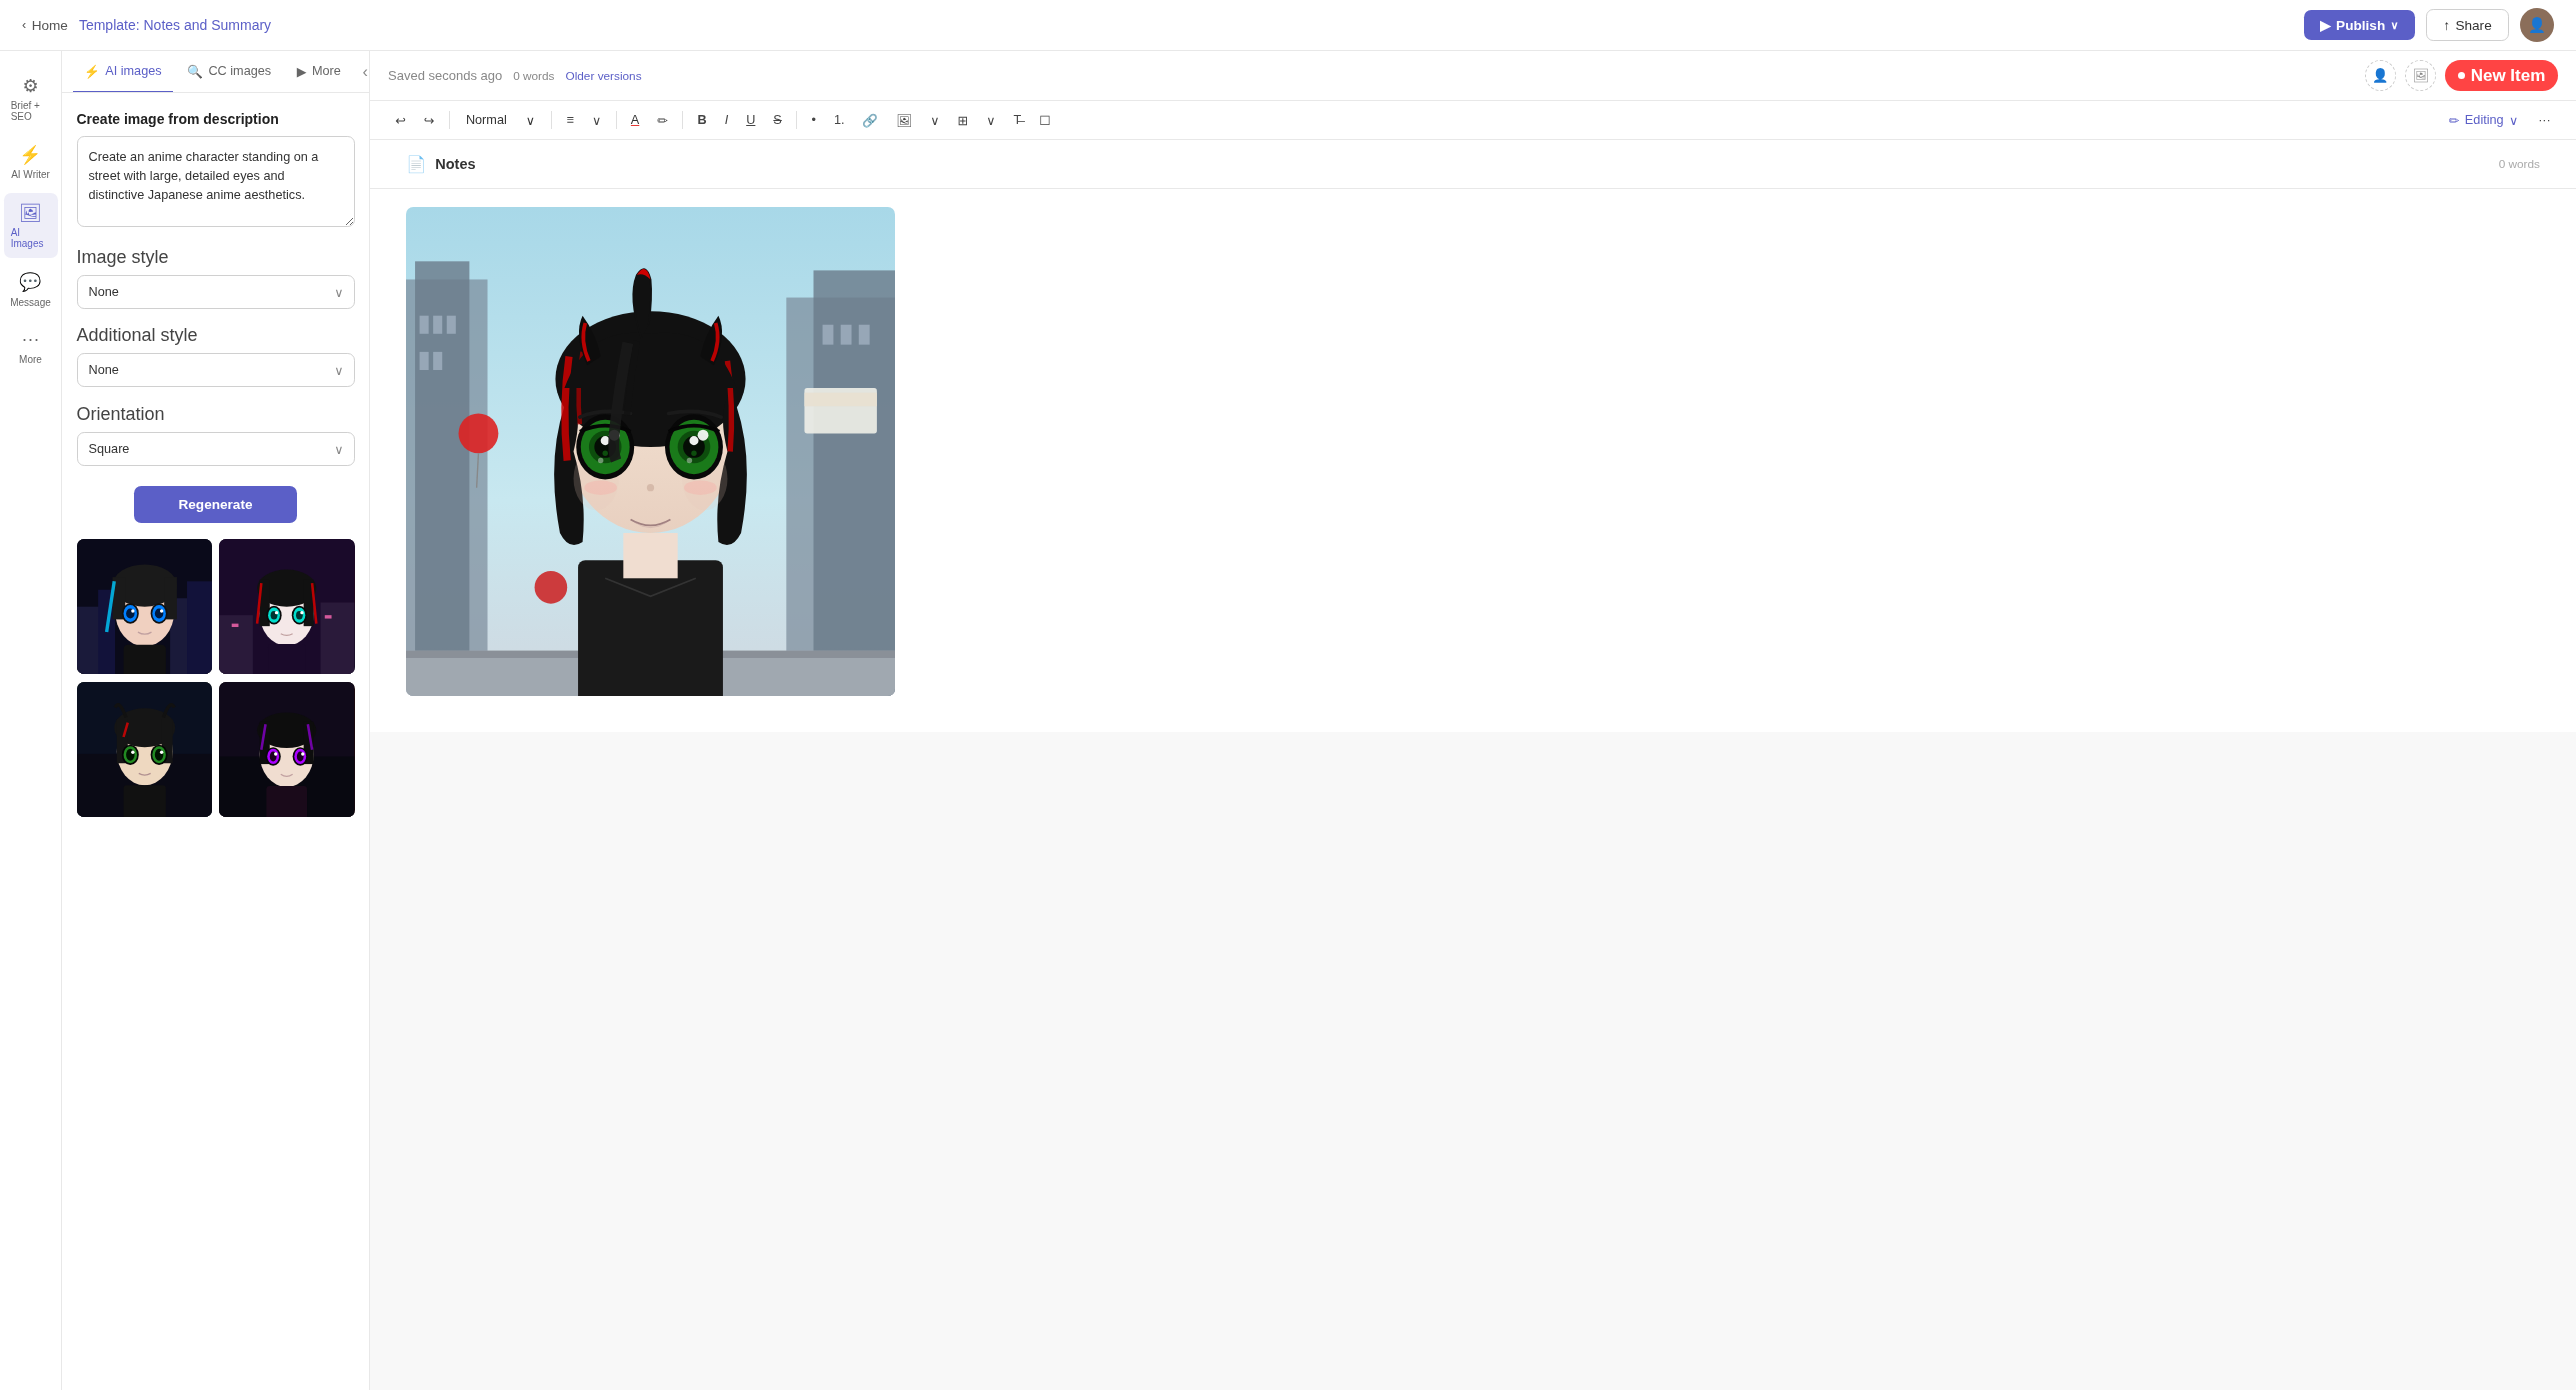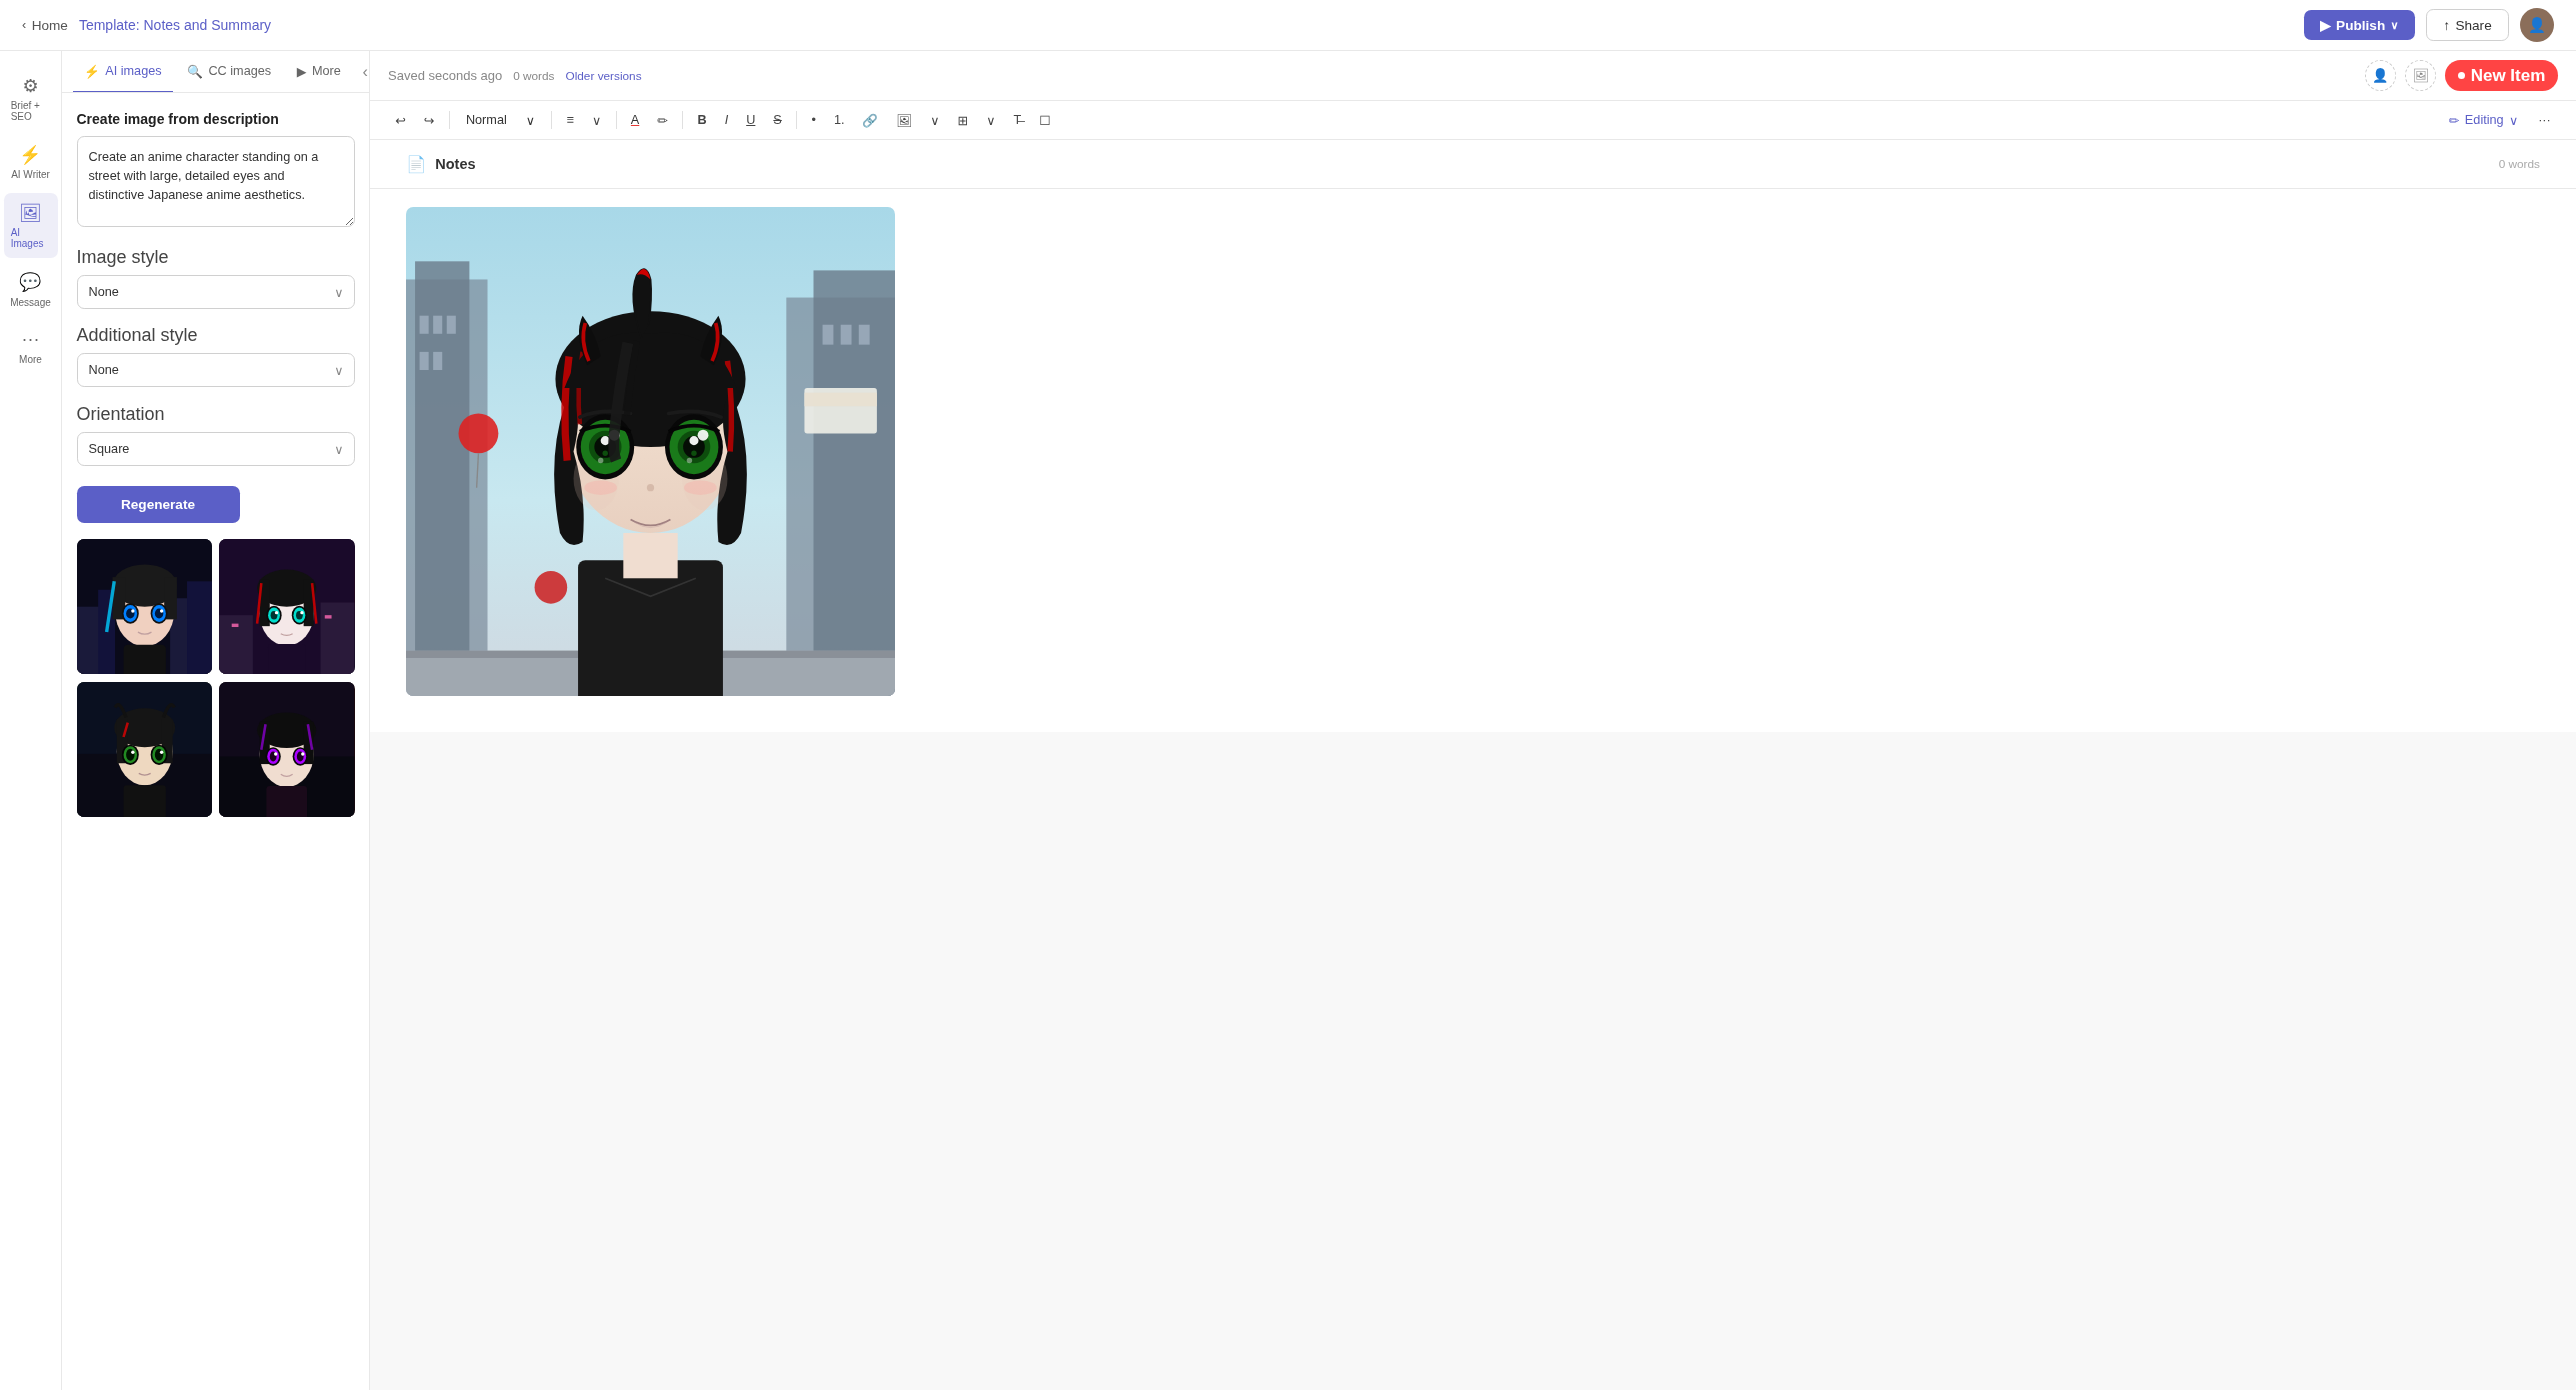--- a/index.html
+++ b/index.html
@@ -311,21 +311,21 @@
         <div class="select-wrapper">
           <select class="styled-select">
             <option>Square</option>
             <option>Landscape</option>
             <option>Portrait</option>
           </select>
           <span class="select-chevron">∨</span>
         </div>
       </div>
 
-      <div style="display:flex;justify-content:flex-start;">
+      <div style="display:flex;justify-content:center;">
         <button class="regenerate-btn">Regenerate</button>
       </div>
 
       <div class="thumbnails-grid">
         <div class="thumbnail">
           <div class="thumb-anime-1">
             <svg width="100%" height="100%" viewBox="0 0 160 160" xmlns="http://www.w3.org/2000/svg">
 
               <rect width="160" height="160" fill="#0a0a1a"></rect>
 

